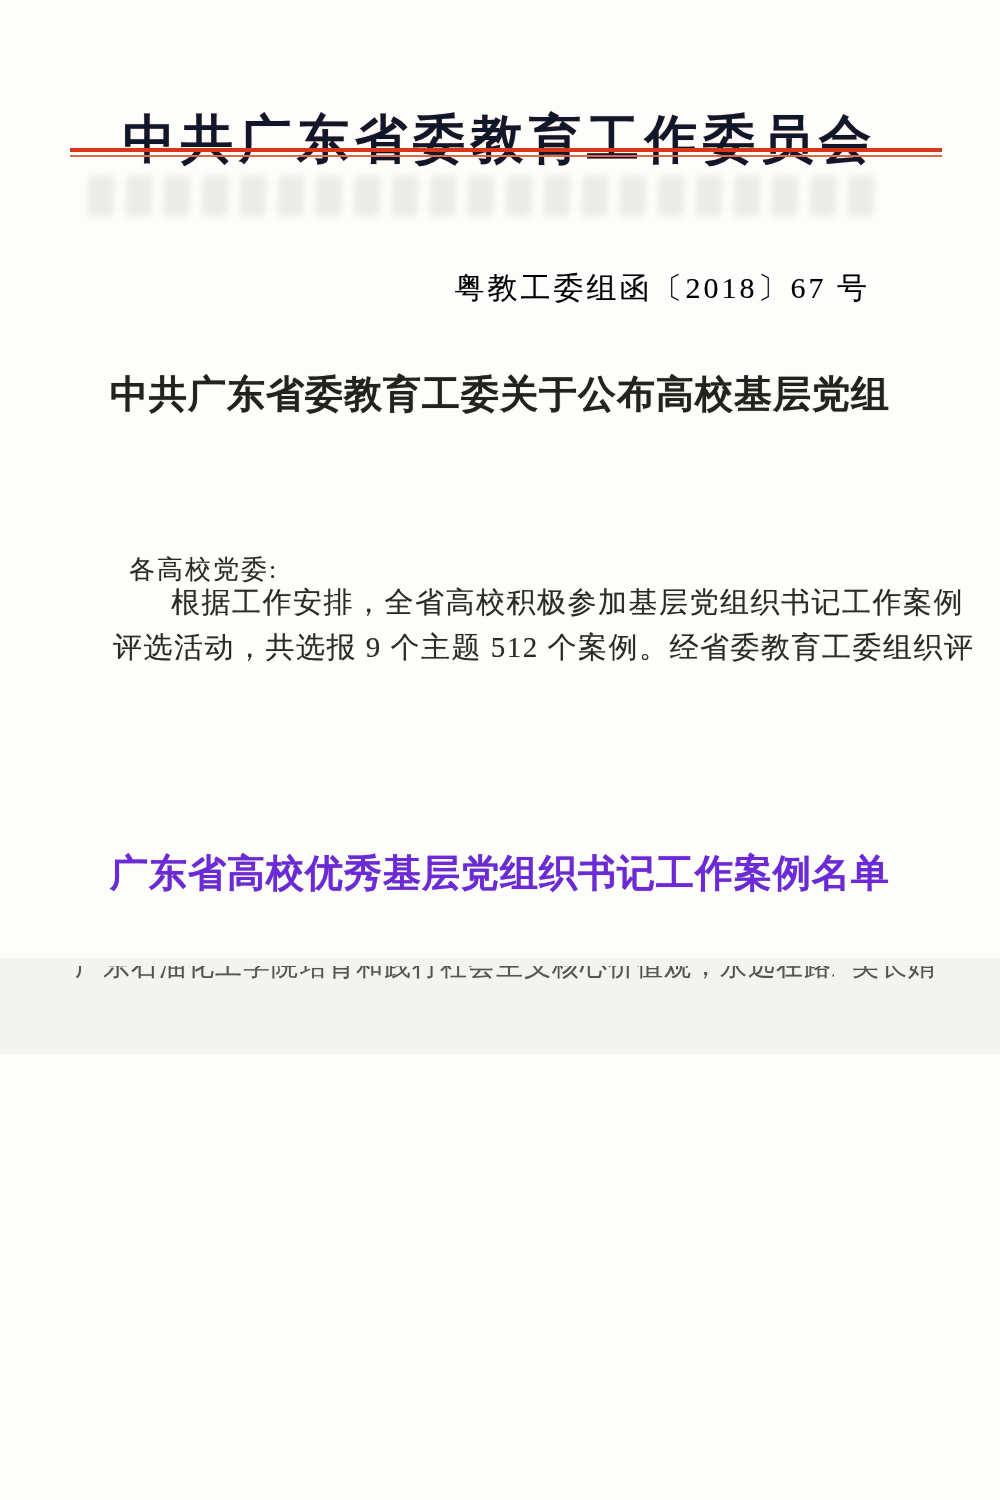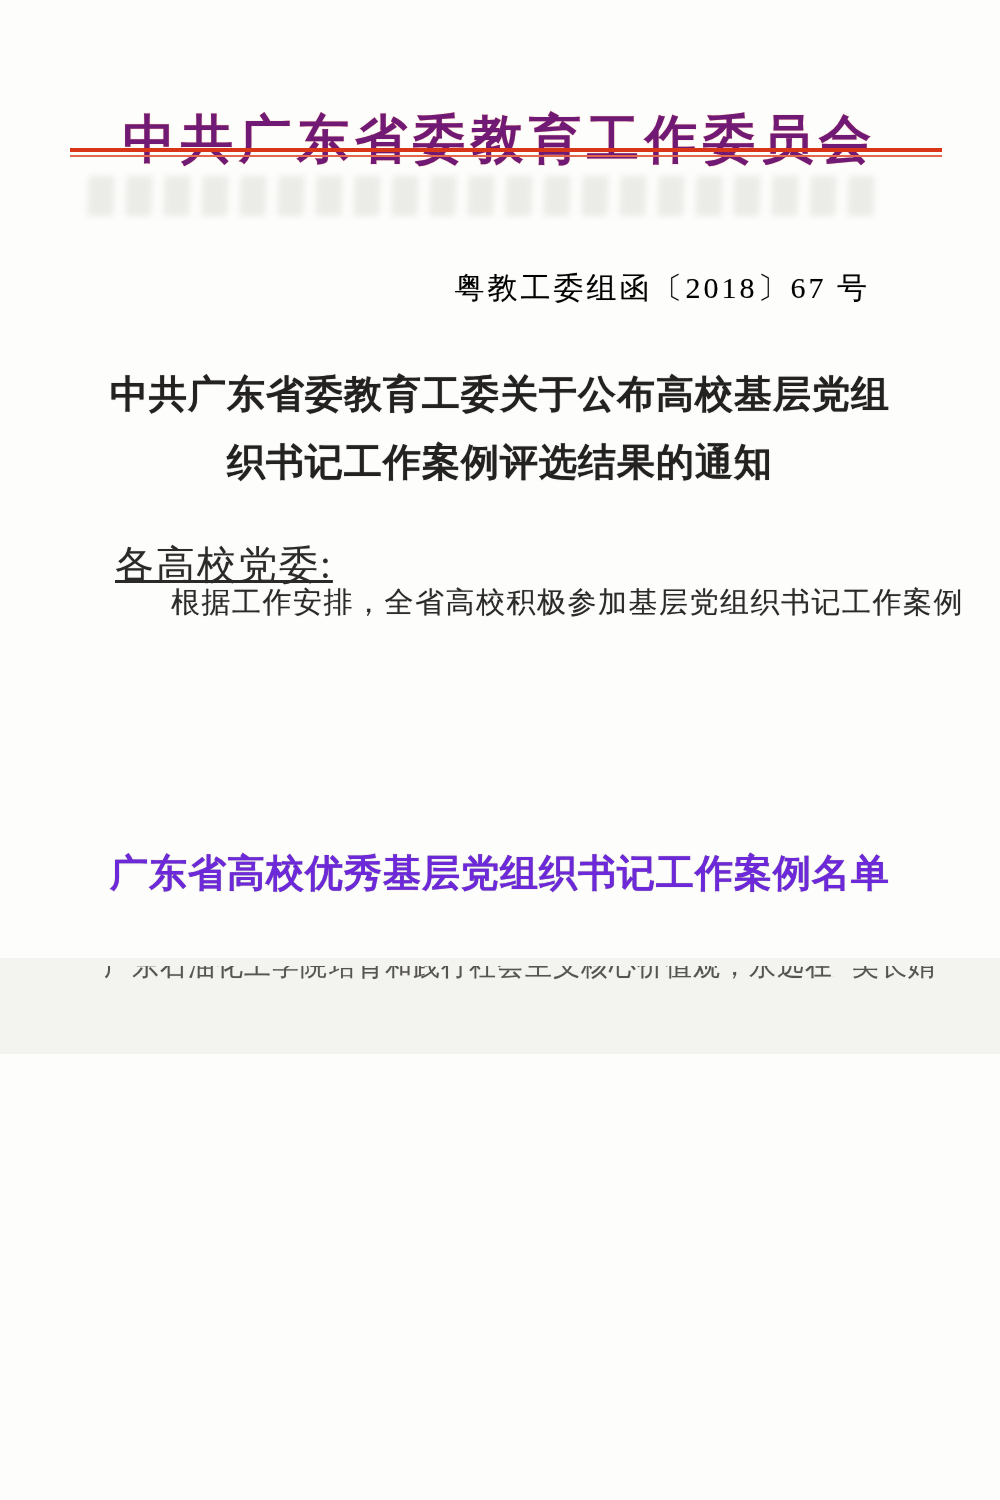--- a/index.html
+++ b/index.html
@@ -10,21 +10,21 @@
     overflow:hidden;
     font-family:"Liberation Serif","DejaVu Serif",serif;
     color:#2b2a28;
   }
   
   .letterhead{
     position:absolute;top:70px;left:0;width:100%;
     text-align:center;
     font-size:52px;font-weight:bold;
     letter-spacing:6px;
-    color:#701a75;
+    color:#0f172a;
     text-shadow:0 0 1px rgba(226,58,24,.55);
     white-space:nowrap;
   }
   .rule{position:absolute;top:148px;left:70px;width:872px;}
   .rule-thick{height:4px;background:#d93517;}
   .rule-thin{height:2px;background:#e4664b;margin-top:3px;}
   
   .ghost{
     position:absolute;top:176px;left:88px;width:790px;height:40px;
     background:
@@ -47,25 +47,24 @@
   .title{
     position:absolute;top:360px;left:0;width:100%;
     margin:0;text-align:center;
     font-size:38px;font-weight:bold;line-height:68px;
     color:#232220;
     text-shadow:0 0 1px rgba(0,0,0,.45);
     letter-spacing:1px;
   }
   
   .salutation{
-    position:absolute;top:536px;left:113px;margin:2px;
-    font-size:39px;letter-spacing:2px;
+    position:absolute;top:536px;left:113px;margin:16px;
+    font-size:26px;letter-spacing:2px;
     text-shadow:0 0 1px rgba(0,0,0,.3);
     white-space:nowrap;
-    text-decoration:underline;
   }
   .bodytext{position:absolute;top:584px;left:113px;width:775px;}
   .bodyline{
     margin:0;height:45px;line-height:37px;
     font-size:29px;letter-spacing:1.5px;
     text-shadow:0 0 1px rgba(0,0,0,.3);
     white-space:nowrap;
   }
   .bodyline.indent{text-indent:58px;text-align:right;}
   
@@ -77,21 +76,21 @@
     text-shadow:0 0 1px rgba(0,0,0,.45);
     white-space:nowrap;
   }
   .award-band{
     position:absolute;top:958px;left:0;width:1000px;height:96px;
     background:#f3f3f0;
   }
   .award-row{
     position:absolute;left:0;width:1000px;
     display:flex;align-items:baseline;
-    padding-left:104px;padding-right:58px;box-sizing:border-box;
+    padding-left:75px;padding-right:58px;box-sizing:border-box;
     font-size:27px;letter-spacing:1px;color:#3a3934;
     text-shadow:0 0 1px rgba(0,0,0,.25);
     white-space:nowrap;line-height:32px;
   }
   .col-school{width:225px;flex:none;}
   .col-case{flex:1 1 auto;overflow:hidden;}
   .col-author{flex:none;margin-left:12px;text-align:center;min-width:96px;}
   
   .clip-window{
     position:absolute;top:966px;left:0;width:1000px;height:18px;
@@ -111,27 +110,27 @@
     <div class="rule-thick"></div>
     <div class="rule-thin"></div>
   </div>
 
   <div class="ghost"></div>
 
   <div class="docnum">粤教工委组函〔2018〕67 号</div>
 
   <h2 class="title">
     <span>中共广东省委教育工委关于公布高校基层党组</span><br>
-    <span>织书记工作案例评选结果的通知</span>
   </h2>
 
   <p class="salutation">各高校党委:</p>
 
   <div class="bodytext">
     <p class="bodyline indent">根据工作安排，全省高校积极参加基层党组织书记工作案例</p>
+    <p class="bodyline">评选活动，共选报 9 个主题 512 个案例。经省委教育工委组织评</p>
   </div>
 
   <h3 class="list-heading">广东省高校优秀基层党组织书记工作案例名单</h3>
 
   <div class="award-band"></div>
 
   <div class="clip-window">
     <div class="award-row">
       <span class="col-school">广东石油化工学院</span>
       <span class="col-case">培育和践行社会主义核心价值观，永远在路上</span>

